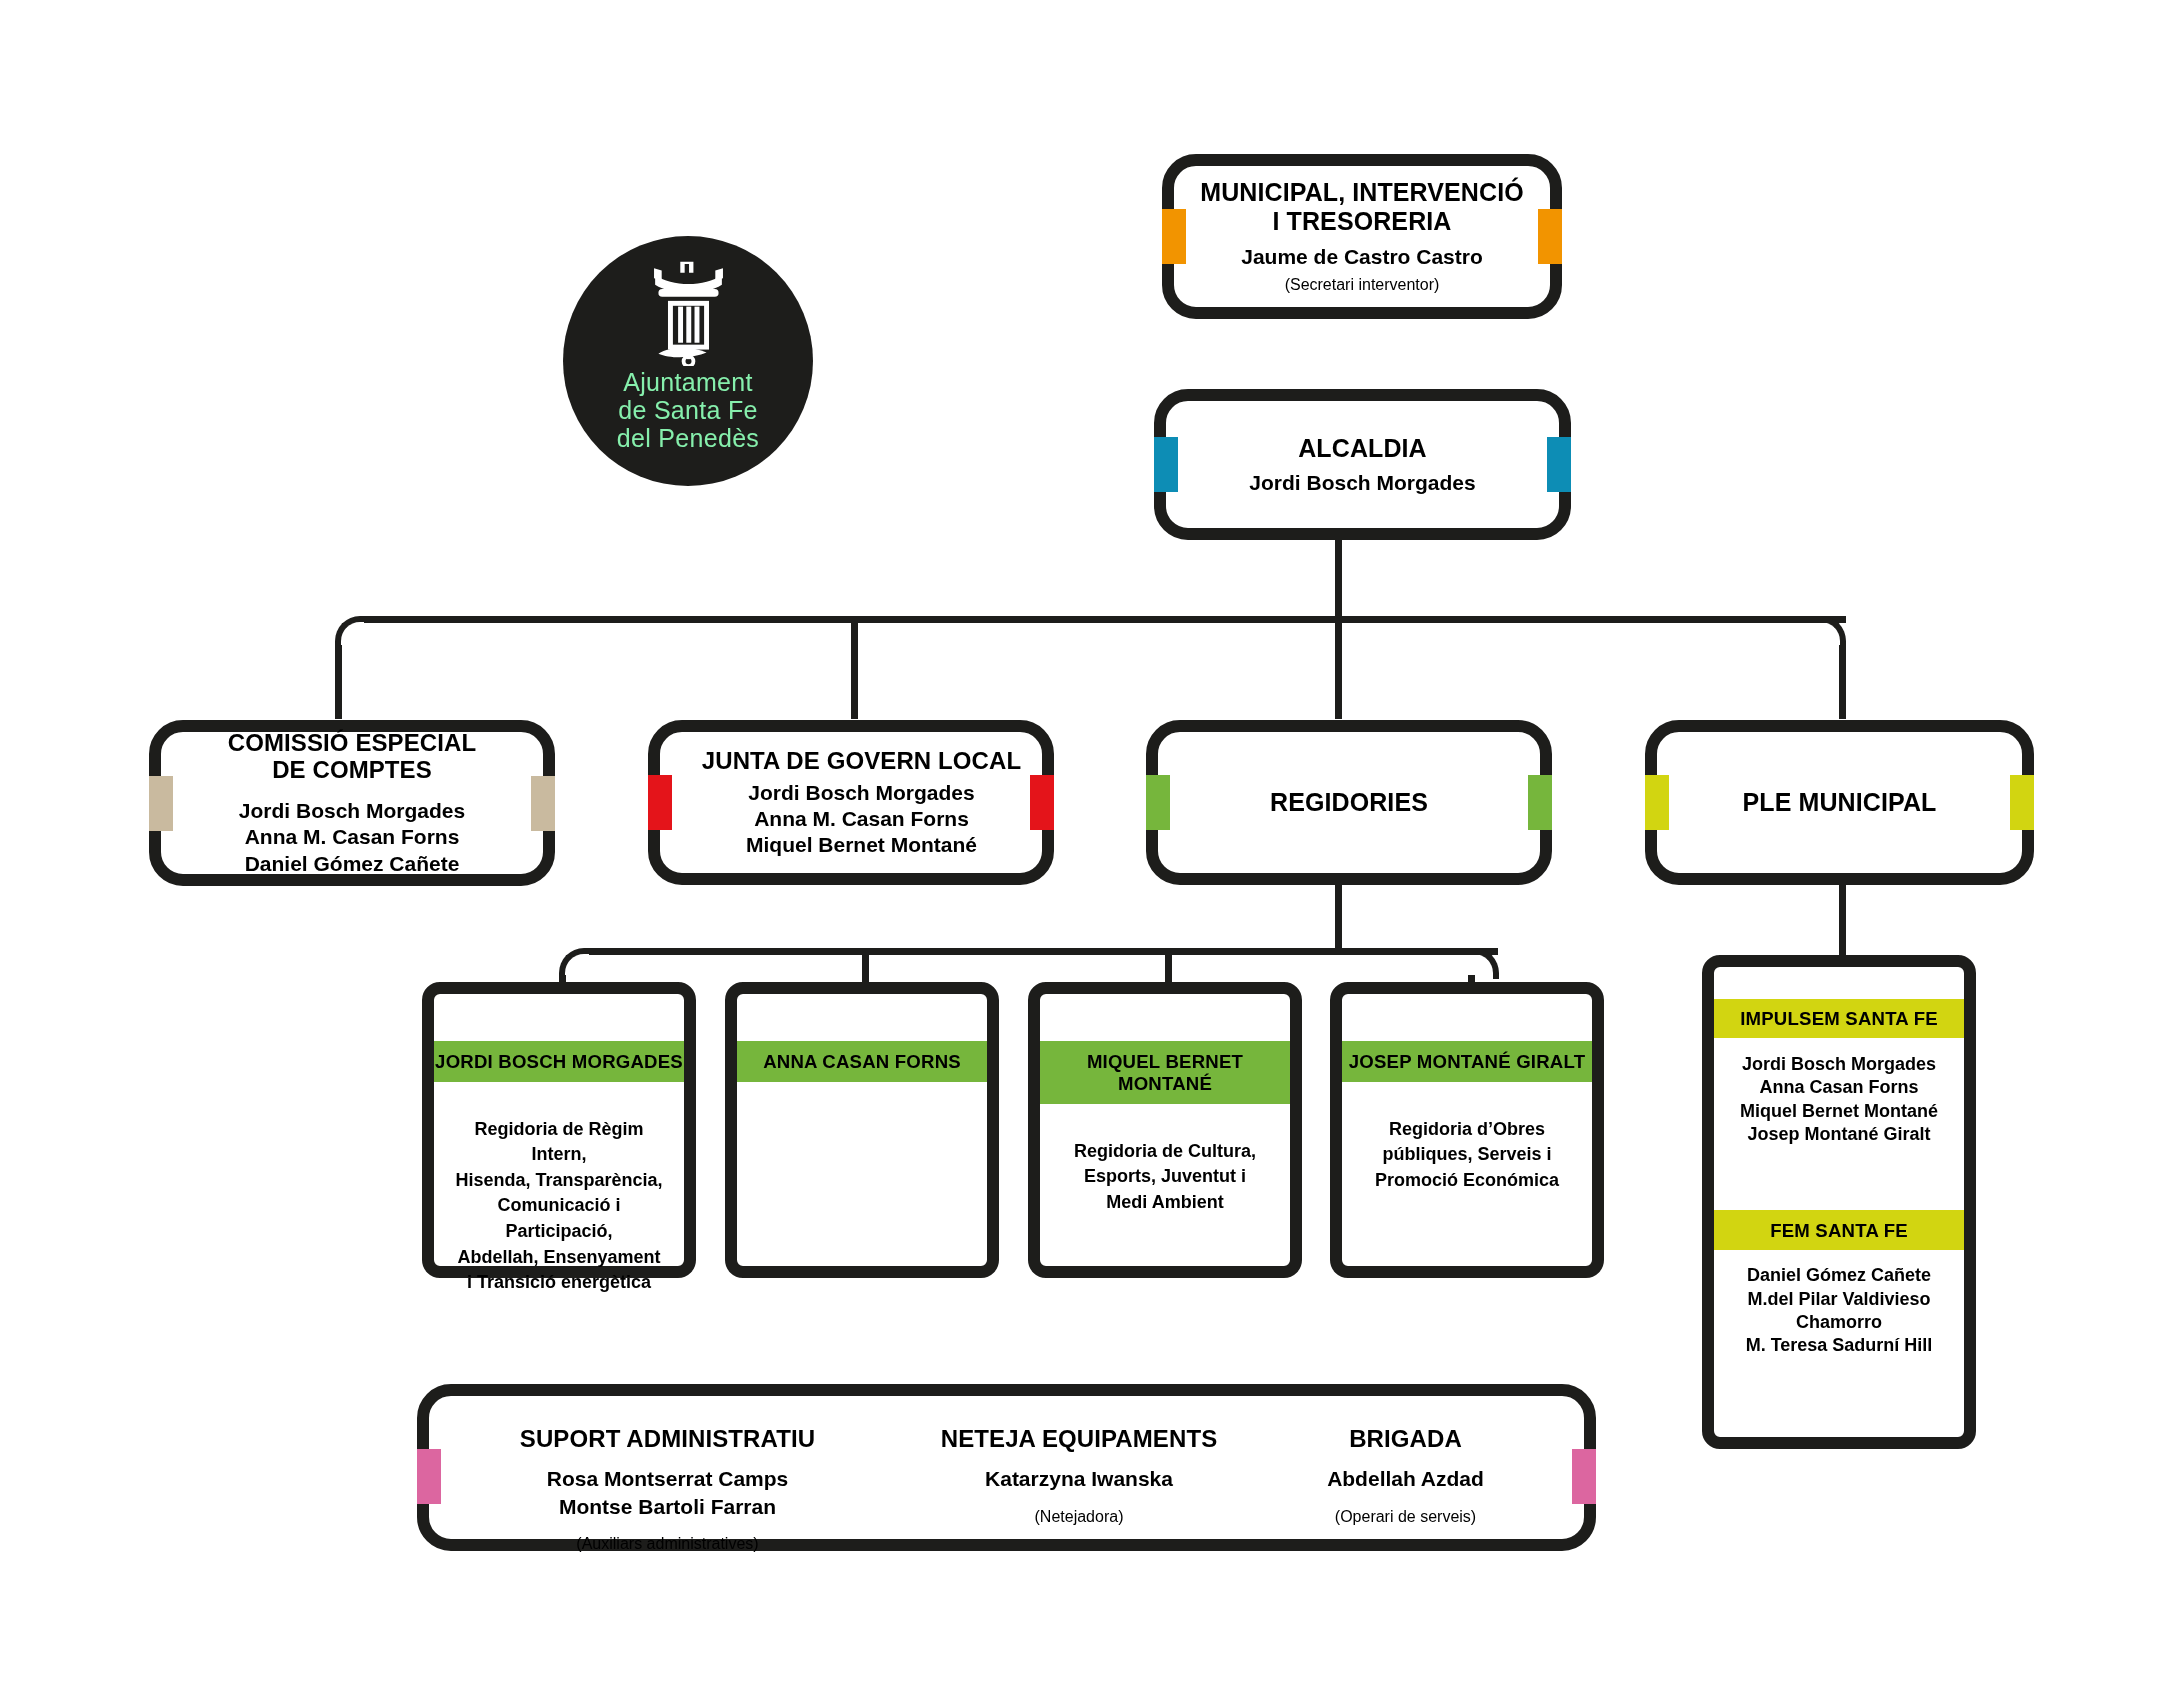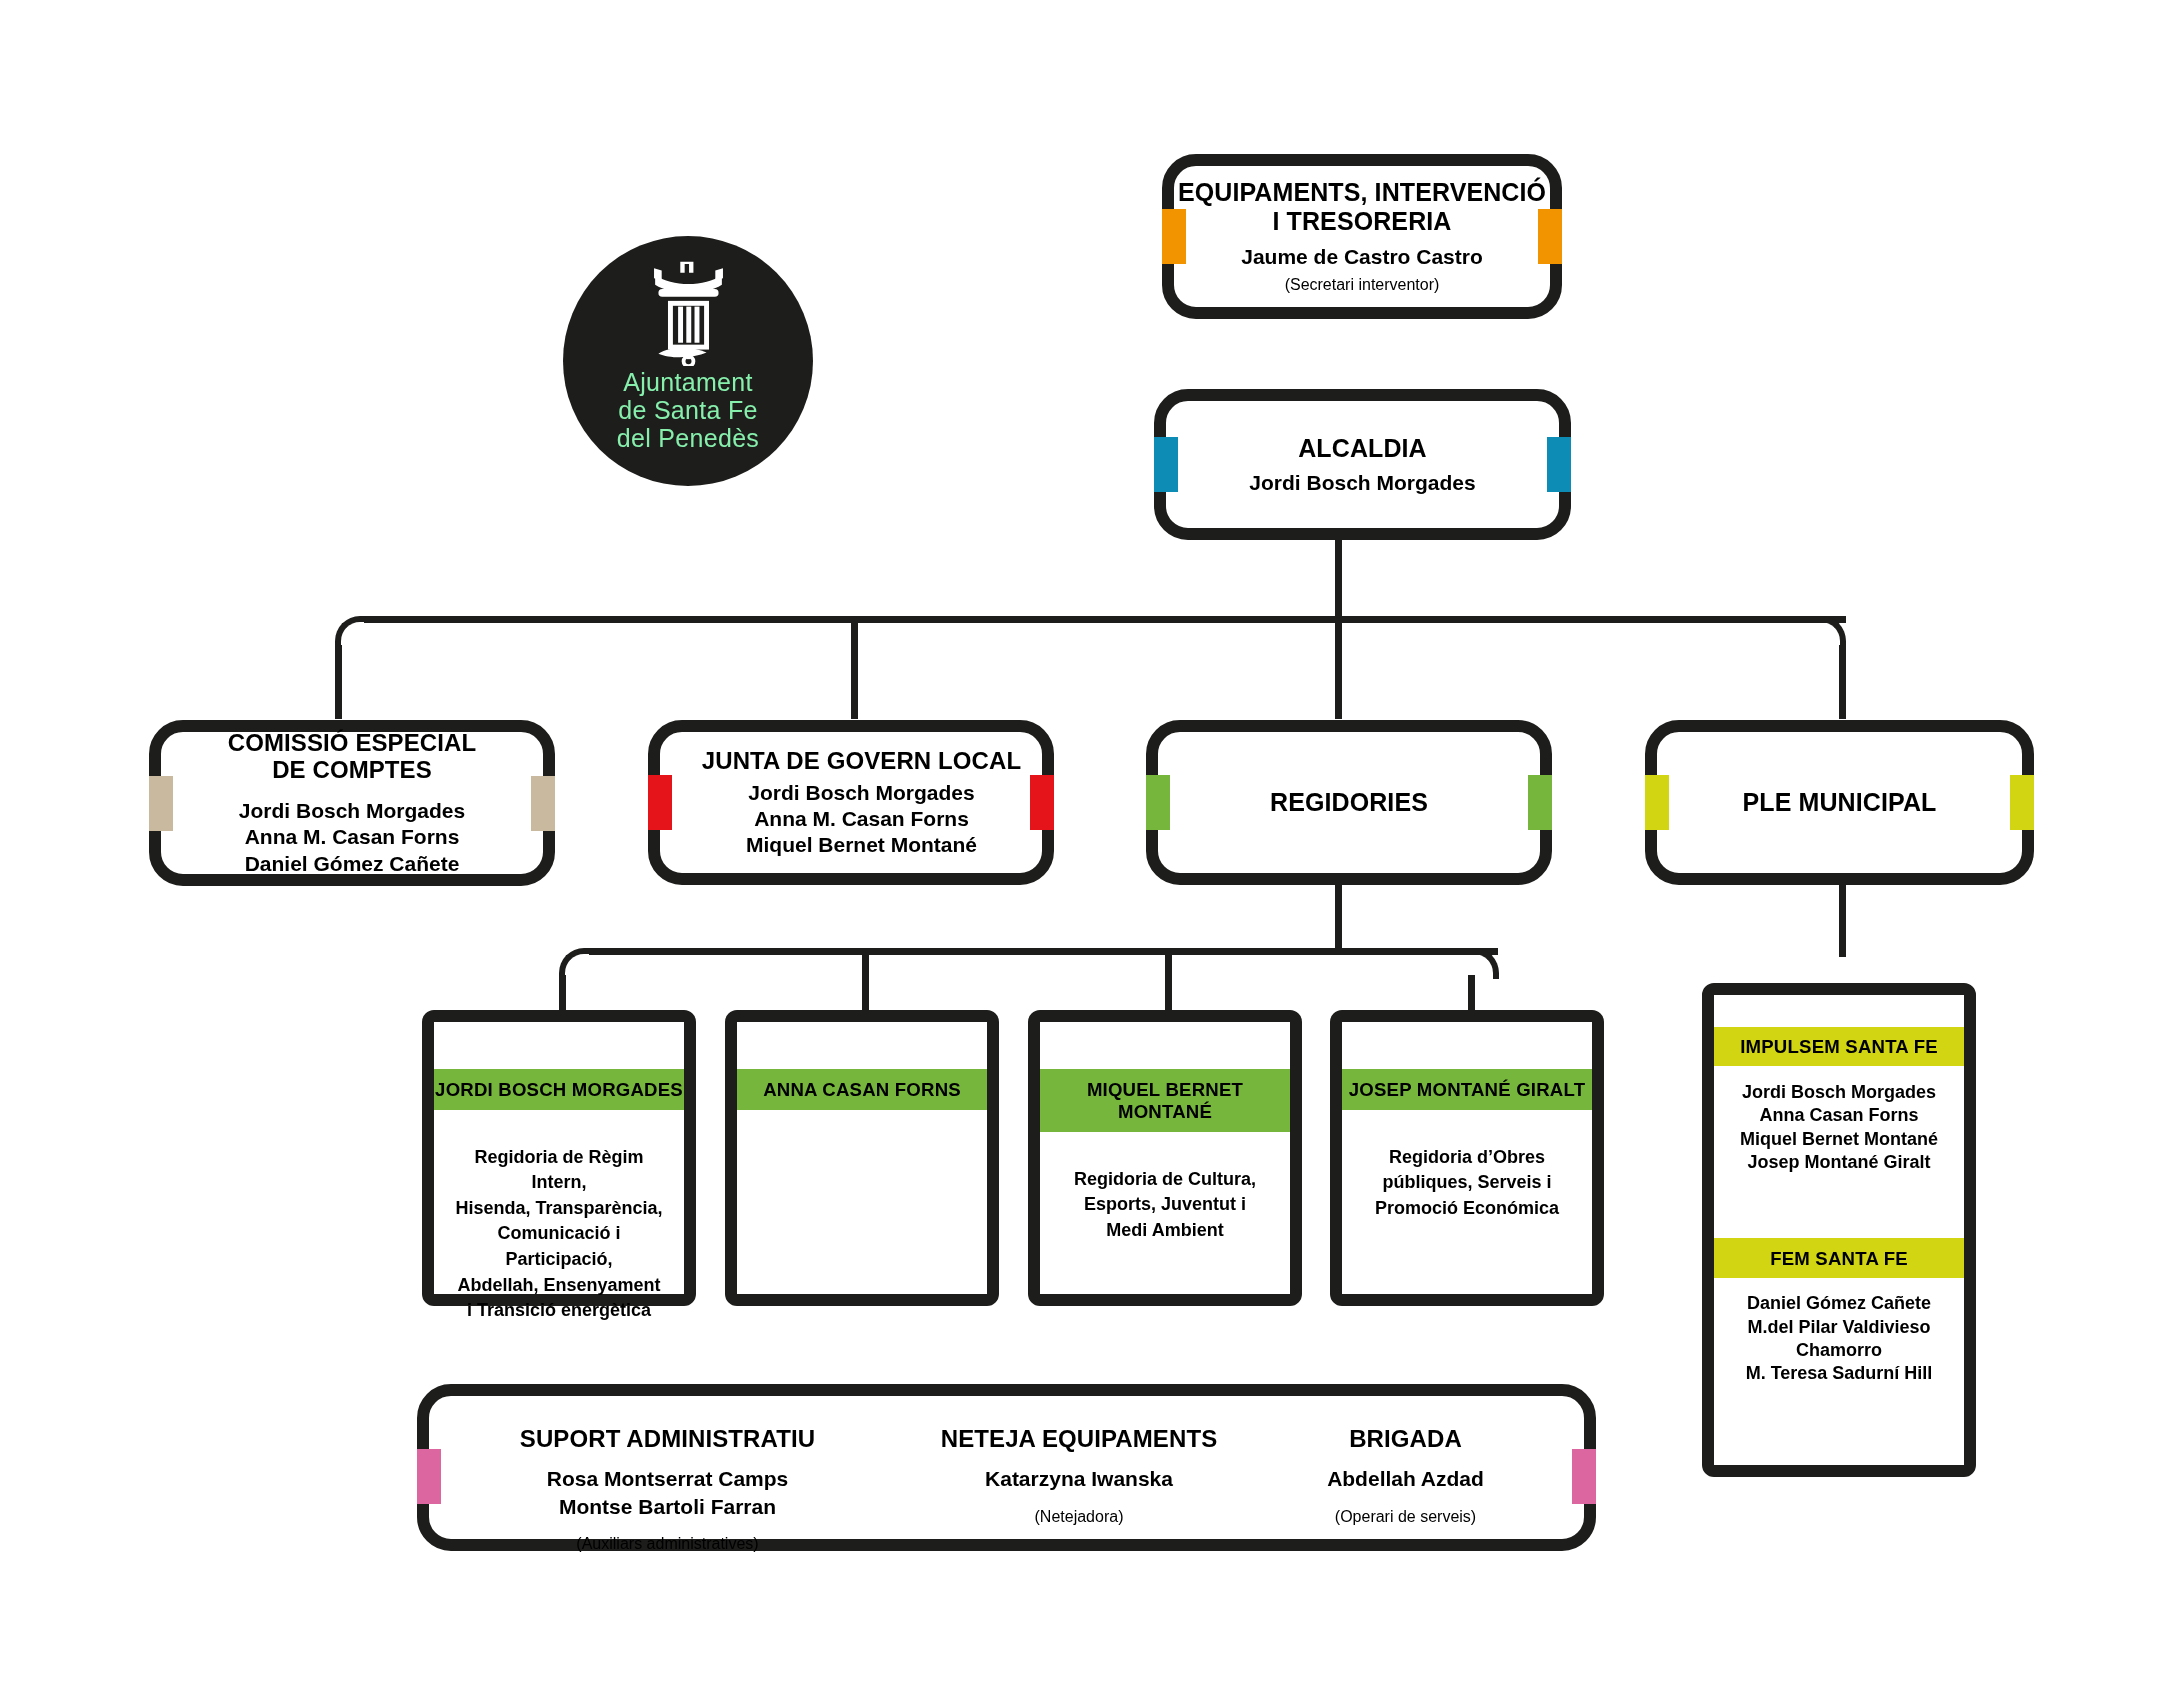--- a/index.html
+++ b/index.html
@@ -29,21 +29,21 @@
     border: 12px solid #1d1d1b;
     border-radius: 34px;
     display: flex;
     flex-direction: column;
     align-items: center;
     justify-content: center;
     text-align: center;
     color: #000000;
     z-index: 5;
   }
-  .node.tall { border-radius: 12px; margin-top: 28px; }
+  .node.tall { border-radius: 18px; }
 
   
   .tab {
     position: absolute;
     width: 24px;
     height: 55px;
     z-index: 7;
   }
   .tab.left  { left: -12px; }
   .tab.right { right: -12px; }
@@ -221,21 +221,21 @@
   <div class="conn v" style="left:862px; top:951px; height:79px;"></div>
   <div class="conn v" style="left:1165px; top:951px; height:79px;"></div>
   <div class="conn v" style="left:1468px; top:975px; height:55px;"></div>
 
   <div class="conn v" style="left:1839px; top:883px; height:74px;"></div>
 
   <div class="node" style="left:1162px; top:154px; width:400px; height:165px;">
     <span class="tab left" style="background:#F29400;"></span>
     <span class="tab right" style="background:#F29400;"></span>
     <div class="title t-46">
-      <div>EQUIPAMENTS, INTERVENCIÓ</div>
+      <div>MUNICIPAL, INTERVENCIÓ</div>
       <div>I TRESORERIA</div>
     </div>
     <div class="name n-38" style="margin-top:8.8px;">Jaume de Castro Castro</div>
     <div class="role" style="margin-top:5.5px;">(Secretari interventor)</div>
   </div>
 
   <div class="node" style="left:1154px; top:389px; width:417px; height:151px;">
     <span class="tab left" style="background:#0D8DB5;"></span>
     <span class="tab right" style="background:#0D8DB5;"></span>
     <div class="title t-46">ALCALDIA</div>

